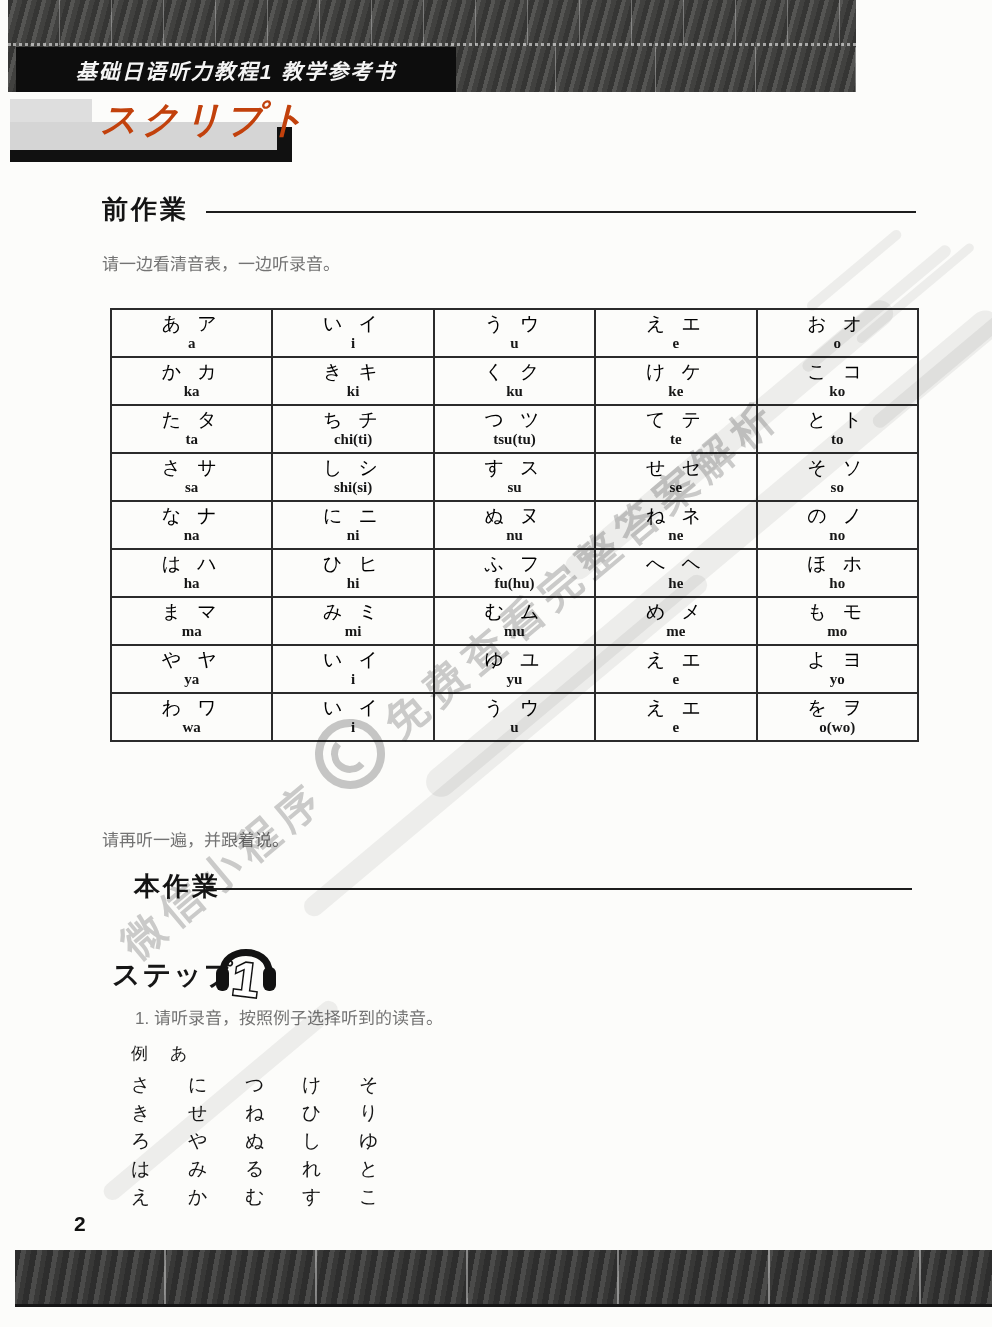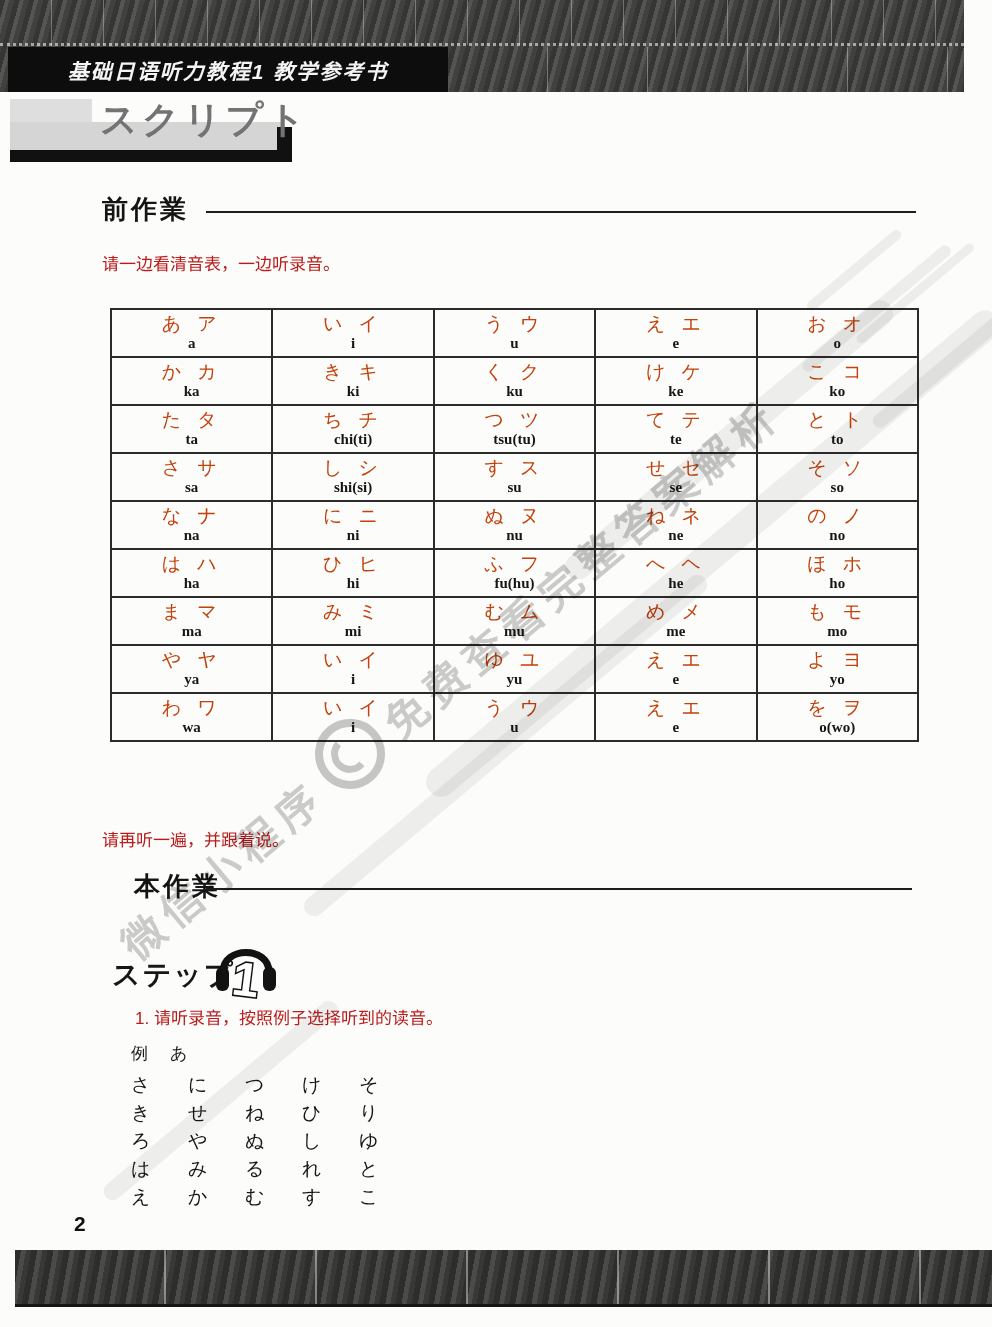--- a/index.html
+++ b/index.html
@@ -4,21 +4,21 @@
 <style>
   html,body{margin:0;padding:0;}
   .page{
     position:relative; width:992px; height:1327px;
     background:#fcfcfa; overflow:hidden;
     font-family:"Liberation Sans","DejaVu Sans",sans-serif;
     color:#1c1c1c;
   }
   
   .top-band{
-    position:absolute; left:0; top:0; width:964px; height:92px;
+    position:absolute; left:8px; top:0; width:848px; height:92px;
     background-color:#4a4a48;
     background-image:repeating-linear-gradient(105deg,
       rgba(0,0,0,.28) 0 5px, rgba(255,255,255,.06) 5px 9px, rgba(0,0,0,.12) 9px 14px);
   }
   .top-band .vlines-upper{
     position:absolute; left:0; top:0; right:0; height:45px;
     background:repeating-linear-gradient(90deg, transparent 0 51px, rgba(255,255,255,.30) 51px 52px);
   }
   .top-band .hdots{
     position:absolute; left:0; right:0; top:43px;
@@ -36,41 +36,41 @@
     color:#f4f4f4; font-size:21px; font-weight:700; font-style:italic; letter-spacing:2px;
     white-space:nowrap;
   }
   
   .script-gray-left{position:absolute; left:10px; top:99px; width:82px; height:51px; background:#dedede;}
   .script-gray-band{position:absolute; left:10px; top:122px; width:273px; height:28px; background:#d5d5d5;}
   .script-black-bar{position:absolute; left:10px; top:150px; width:282px; height:12px; background:#111;}
   .script-black-stub{position:absolute; left:277px; top:127px; width:15px; height:35px; background:#111;}
   .script-title{
     position:absolute; left:100px; top:97px; font-size:37px; font-weight:800;
-    letter-spacing:4px; color:#737373; line-height:46px; white-space:nowrap;
+    letter-spacing:4px; color:#c2410c; line-height:46px; white-space:nowrap;font-style:italic;
   }
   
   .section-heading{
     position:absolute; left:102px; font-size:26px; font-weight:800; letter-spacing:3px;
     color:#141414; white-space:nowrap;
   }
   .heading-rule{position:absolute; border-top:2px solid #1d1d1d; height:0;}
-  .body-text{position:absolute; font-size:17px; color:#b91c1c; white-space:nowrap;}
+  .body-text{position:absolute; font-size:17px; color:#737373; white-space:nowrap;}
   
   table.kana-chart{
     position:absolute; left:110px; top:308px; width:809px;
     border-collapse:collapse; table-layout:fixed;
   }
   table.kana-chart td{
     border:2px solid #2b2b2b; height:43px; text-align:center; vertical-align:top;
     padding-top:2px;
   }
   .kana{
     font-family:"DejaVu Serif","Liberation Serif",serif;
-    font-size:19px; line-height:23px; letter-spacing:5px; color:#c2410c;
+    font-size:19px; line-height:23px; letter-spacing:5px; color:#000000;
   }
   .romaji{
     font-family:"Liberation Serif","DejaVu Serif",serif; font-weight:700;
     font-size:15px; line-height:17px; color:#161616;
   }
   
   .step-label{
     position:absolute; left:112px; top:956px; font-size:28px; font-weight:800;
     letter-spacing:2px; color:#161616; white-space:nowrap;
   }

